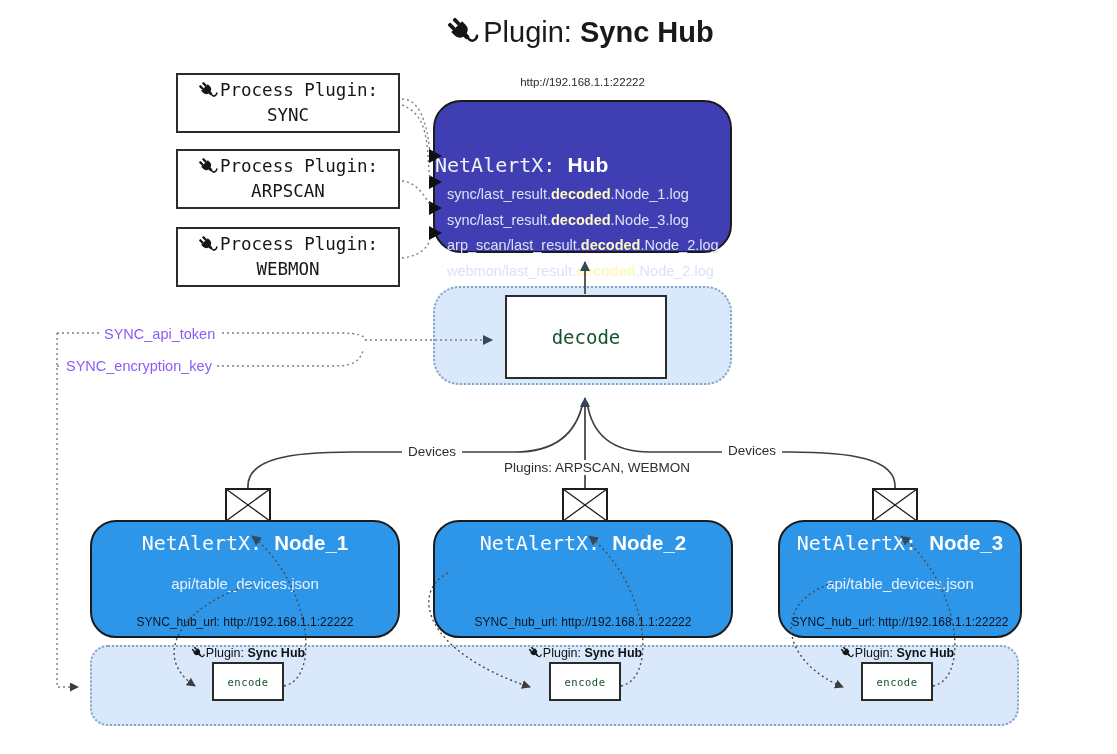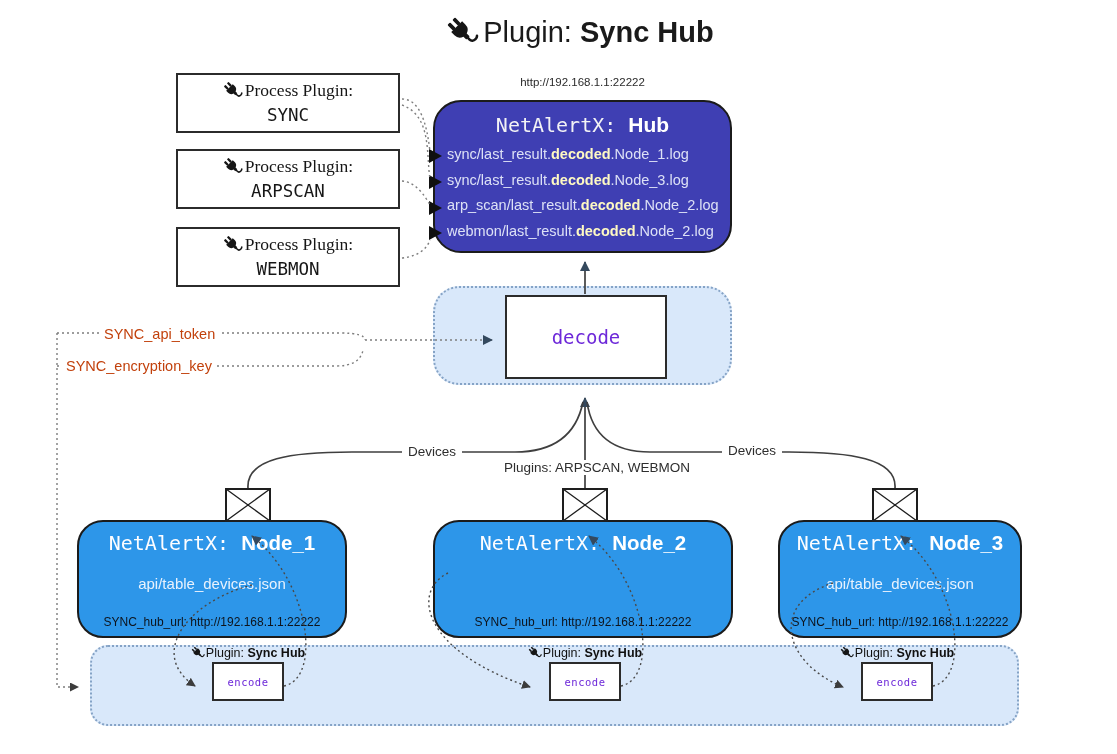--- a/index.html
+++ b/index.html
@@ -15,45 +15,45 @@
   .page-title{ position:absolute; left:340px; top:16px; width:480px; text-align:center;
                font-size:29px; color:#1a1a1a; z-index:6; }
   .page-title b{ font-weight:800; }
   .plug-lg{ width:33px; height:33px; vertical-align:-7px; margin-right:4px; }
 
   
   .pbox{ position:absolute; left:176px; width:224px; height:60px; background:#fff;
          border:2px solid #2b2b2b; z-index:2; display:flex; flex-direction:column;
          align-items:center; justify-content:center; font-family:"DejaVu Sans Mono",monospace;
          font-size:17.5px; color:#161616; line-height:25px;}
-  .pbox .l1{ display:flex; align-items:center;font-family:Liberation Serif, serif; }
+  .pbox .l1{ display:flex; align-items:center; }
   .plug-sm{ width:20px; height:20px; margin-right:2px; }
 
   
   .hub-url{ position:absolute; left:433px; top:76px; width:299px; text-align:center;
             font-size:11.5px; color:#2b2b2b; z-index:2; }
   .hub{ position:absolute; left:433px; top:100px; width:299px; height:153px;
         background:var(--hub_bg,#3f3fb3); border:2px solid #1b1b1b; border-radius:28px;
         z-index:2; padding-top:11px; }
-  .hub-title{ text-align:center; font-size:20px; color:#fff; margin-bottom:5px; white-space:nowrap;}
+  .hub-title{ text-align:left; font-size:20px; color:#fff; margin-bottom:5px; white-space:nowrap;margin-top:40px;}
   .hub-title .mono{ color:#f2f2f5; }
   .hub-title b{ font-size:21px; }
   .hub-line{ padding-left:12px; font-size:14.5px; color:#dde1f6; line-height:25.5px; white-space:nowrap; }
   .hub-line b{ color:#fef9c3; }
 
   
   .panel{ background:var(--panel_bg,#d9e8fa); border:2px dotted #85a3c6; position:absolute; z-index:1; }
   .decode-panel{ left:433px; top:286px; width:299px; height:99px; border-radius:26px; }
   .wbox{ position:absolute; background:#fff; border:2.5px solid #2b2b2b; z-index:4;
          display:flex; align-items:center; justify-content:center;
-         font-family:"DejaVu Sans Mono",monospace; color:#6d28d9; }
+         font-family:"DejaVu Sans Mono",monospace; color:#14532d; }
   .decode-box{ left:505px; top:295px; width:162px; height:84px; font-size:19px; }
 
   
-  .tok{ position:absolute; z-index:6; background:#fff; padding:0 4px; font-size:14.5px; color:#c2410c; }
+  .tok{ position:absolute; z-index:6; background:#fff; padding:0 4px; font-size:14.5px; color:#8b5cf6; }
 
   
   .edge-label{ position:absolute; z-index:6; background:#fff; padding:0 6px;
                font-size:13.5px; color:#2e2e2e; white-space:nowrap; }
 
   
   .node{ position:absolute; top:520px; height:118px; background:var(--node_bg,#2d96e9);
          border:2.5px solid #1b1b1b; border-radius:26px; color:#fff; z-index:2; }
   .node-title{ text-align:center; margin-top:9px; font-size:20px; white-space:nowrap; }
   .node-title .mono{ color:#fdfdff; }
@@ -195,21 +195,21 @@
   <svg class="env" style="left:225px">
       <use href="#envelope"></use>
     </svg>
   <svg class="env" style="left:562px">
       <use href="#envelope"></use>
     </svg>
   <svg class="env" style="left:872px">
       <use href="#envelope"></use>
     </svg>
 
-  <div class="node" style="left:77px; width:270px">
+  <div class="node" style="left:90px; width:310px">
     <div class="node-title"><span class="mono">NetAlertX: </span><b>Node_1</b></div>
     <div class="node-file" style="margin-top:20px">api/table_devices.json</div>
     <div class="node-url">SYNC_hub_url: http://192.168.1.1:22222</div>
   </div>
   <div class="node" style="left:433px; width:300px">
     <div class="node-title"><span class="mono">NetAlertX: </span><b>Node_2</b></div>
     <div class="node-url">SYNC_hub_url: http://192.168.1.1:22222</div>
   </div>
   <div class="node" style="left:778px; width:244px">
     <div class="node-title"><span class="mono">NetAlertX: </span><b>Node_3</b></div>

